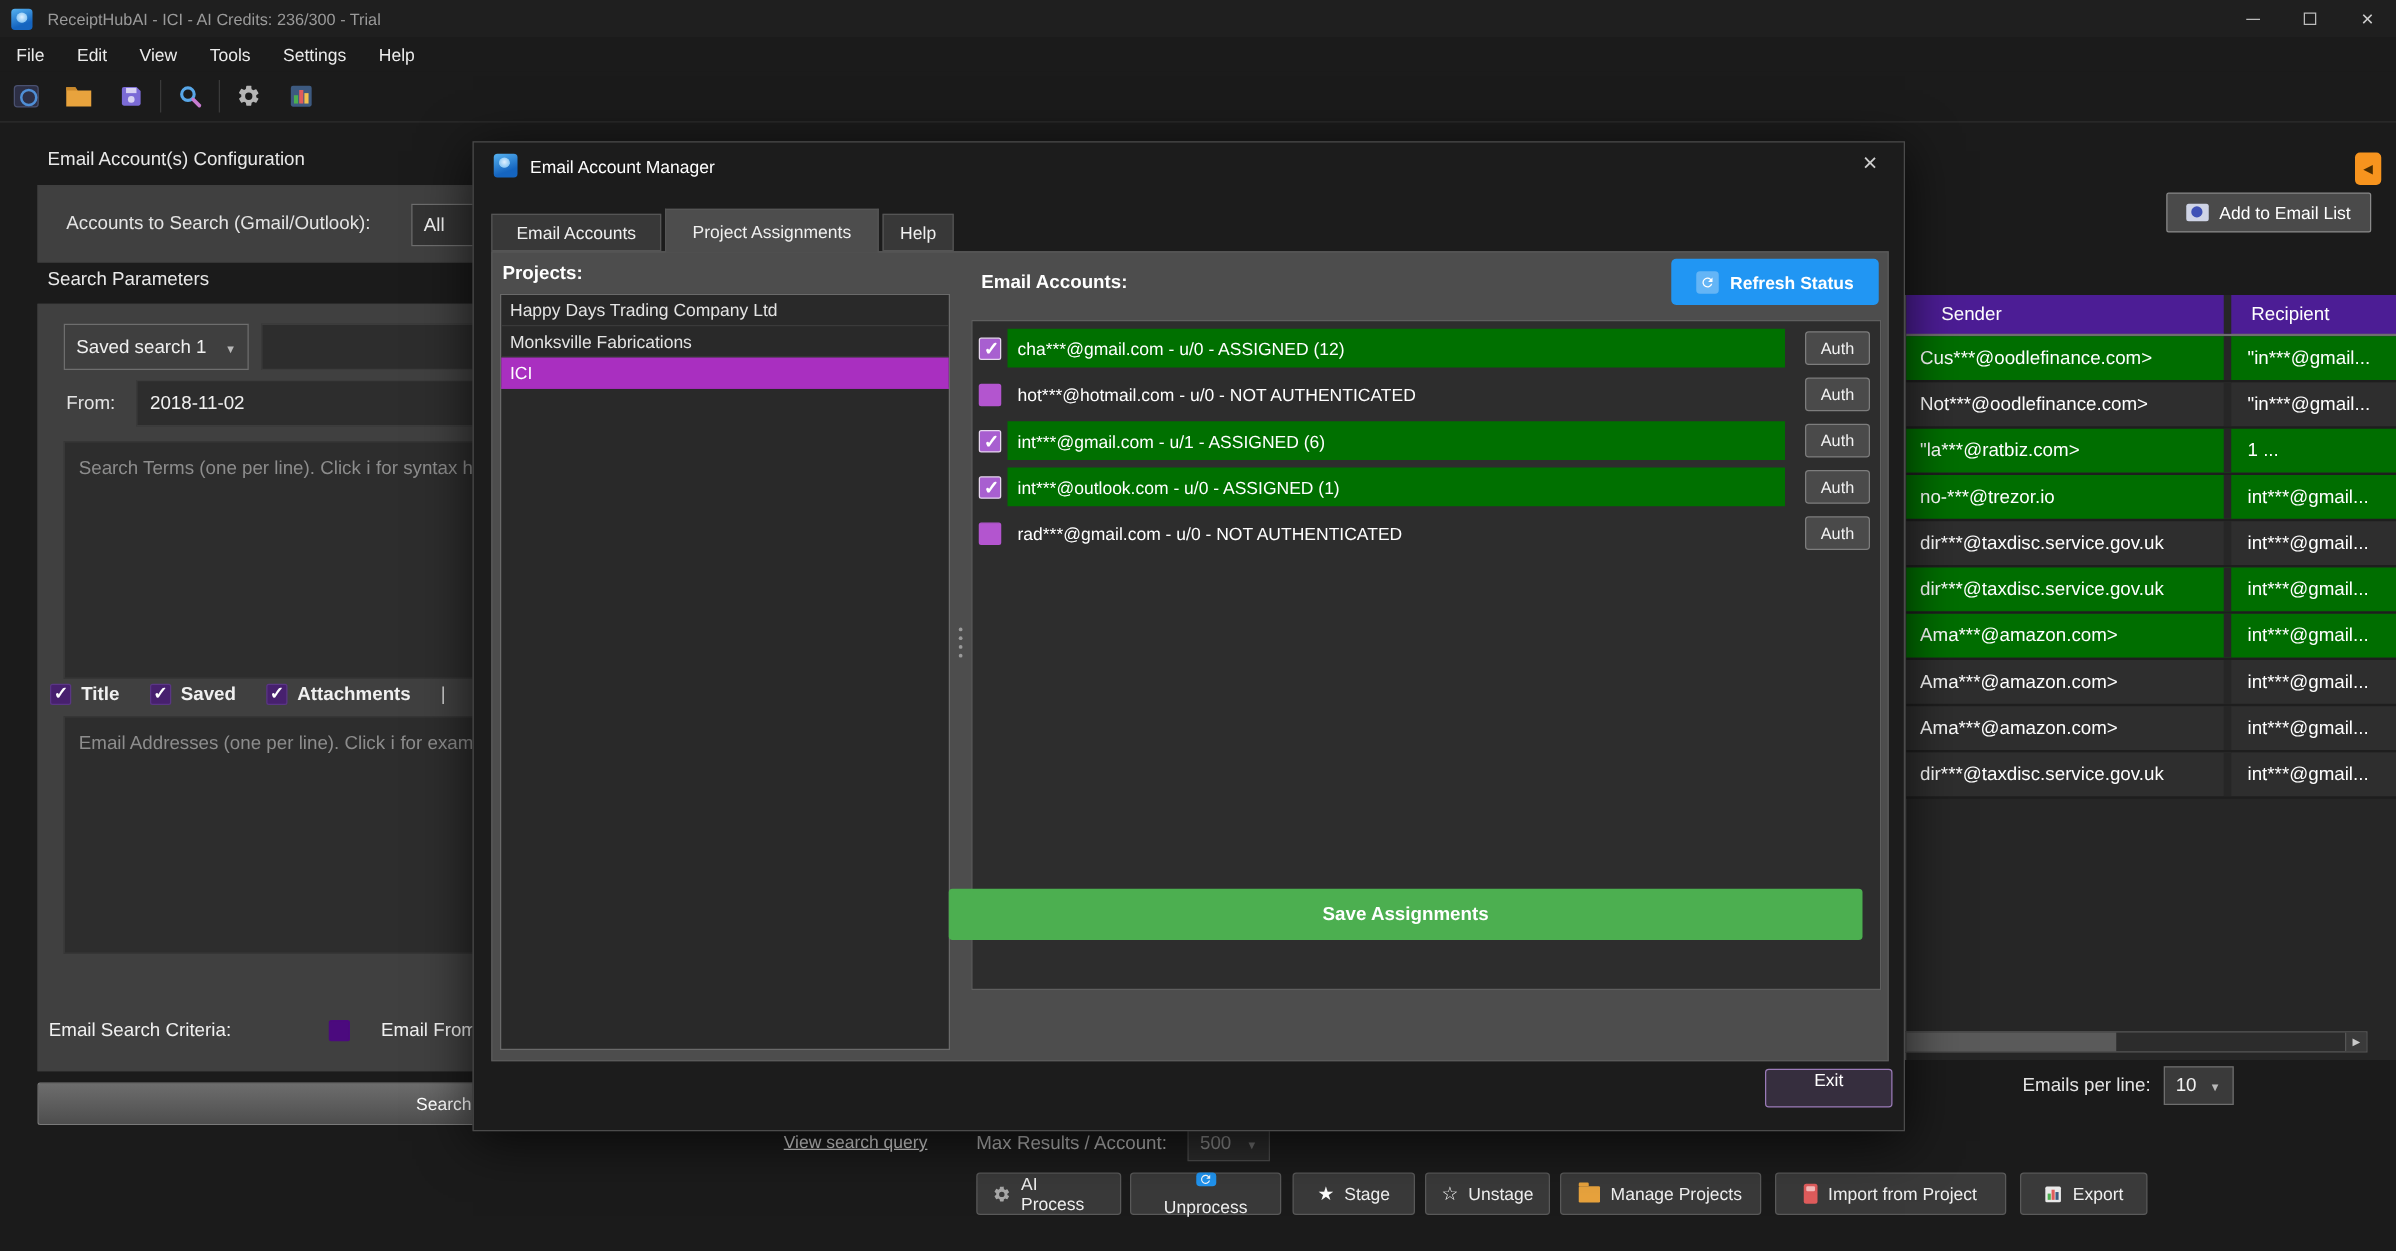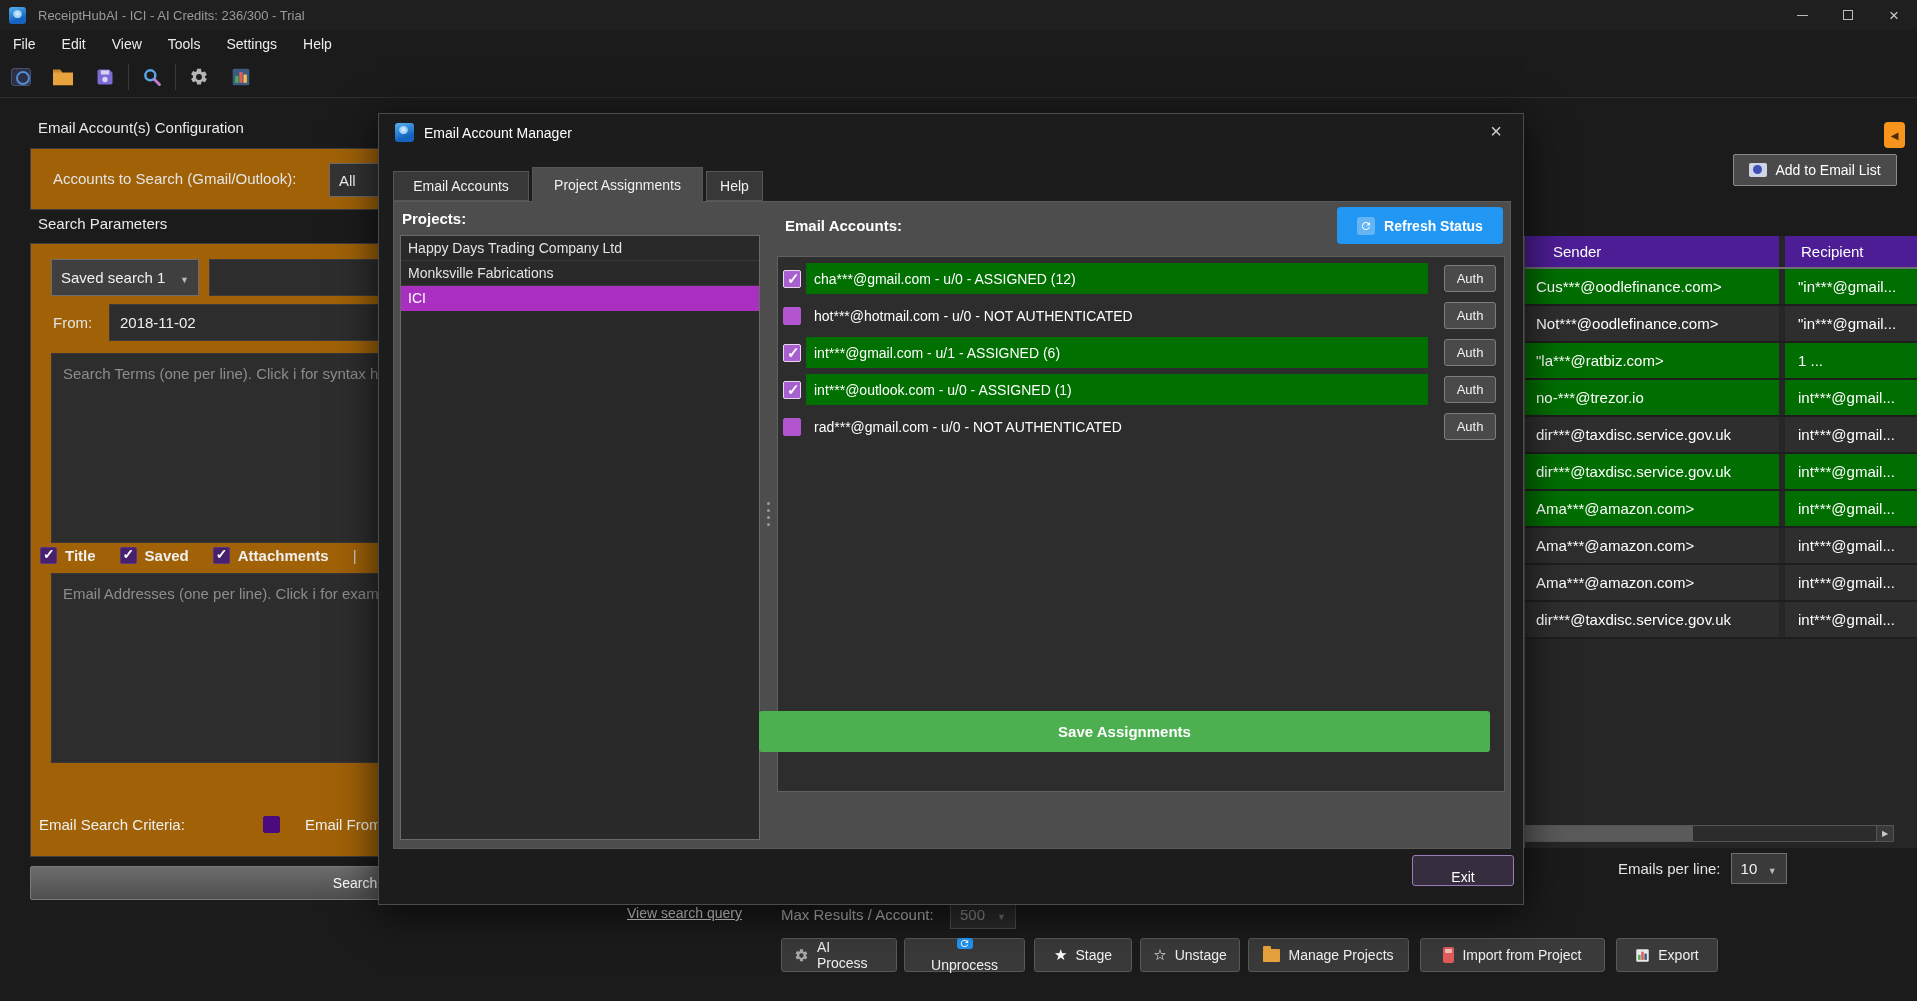--- a/index.html
+++ b/index.html
@@ -26,21 +26,21 @@
   
   .toolbar { left:0; top:57px; width:1917px; height:41px; display:flex; align-items:center; border-bottom:1px solid #2e2e2e; }
   .tool { width:42px; height:32px; display:flex; align-items:center; justify-content:center; }
   .tsep { width:1px; height:26px; background:#3a3a3a; margin:0 2px; }
   .ic { display:block; }
   .ic-app1 { width:20px; height:18px; border-radius:3px; background:#2d2f45; border:1px solid #4a5170; position:relative; }
   .ic-app1::after { content:""; position:absolute; left:4px; top:2px; width:10px; height:10px; border-radius:50%; border:2.5px solid #4f8fd6; }
 
   
   .sec-title { color:#e9e9e9; font-size:15px; }
-  .groupbox { border:1px solid #3f3f3f; background:#a16207; }
+  .groupbox { border:1px solid #3f3f3f; background:#404040; }
   .lbl { color:#e4e4e4; font-size:15px; }
   .dd { background:#333; border:1px solid #6e6e6e; color:#f0f0f0; font-size:15px; display:flex; align-items:center; padding:0 9px; }
   .dd .dd-arrow { margin-left:auto; }
   .dd-arrow::after { content:"▼"; font-size:9px; color:#b9b9b9; }
   .field { background:#2d2d2d; border:1px solid #3c3c3c; color:#f0f0f0; font-size:15px; display:flex; align-items:center; padding:0 10px; }
   .txtarea { background:#2d2d2d; border:1px solid #383838; color:#8d8d8d; font-size:15px; padding:9px 11px; }
   .cb { width:17px; height:17px; border-radius:2px; display:inline-block; position:relative; flex:0 0 auto; }
   .cb-dark { background:#47206e; border:1px solid #5a3585; }
   .cb-dark.on::after { content:"✓"; position:absolute; left:2px; top:-2px; color:#fff; font-size:14px; font-weight:bold; }
   .cb-solid { background:#4b0a7e; border:1px solid #4b0a7e; }
@@ -67,21 +67,21 @@
   .acclist { position:absolute; left:383px; top:54px; width:728px; height:536px; background:#2d2d2d; border:1px solid #5f5f5f; padding-top:3px; }
   .accrow { height:37px; display:flex; align-items:center; padding:0 8px 0 5px; }
   .cb-m { width:18px; height:18px; border-radius:2px; flex:0 0 auto; position:relative; }
   .cb-m.on { background:#a85fd0; border:1px solid #e6d6ee; }
   .cb-m.on::after { content:"✓"; position:absolute; left:3px; top:-1px; color:#fff; font-size:15px; font-weight:bold; }
   .cb-m.off { background:#b355cf; border:1px solid #b355cf; }
   .accbar { margin-left:5px; height:31px; flex:0 0 622px; display:flex; align-items:center; padding:0 8px; color:#fff; font-size:14px; }
   .accbar.assigned { background:#007000; }
   .btn-auth { margin-left:auto; width:52px; height:27px; background:#4a4a4a; border:1px solid #7d7d7d; border-radius:3px; color:#f2f2f2; font-size:13px; display:flex; align-items:center; justify-content:center; }
   .btn-save { position:absolute; left:380px; top:597px; width:731px; height:41px; background:#4caf50; border-radius:3px; color:#fff; font-weight:bold; font-size:15px; display:flex; align-items:center; justify-content:center; }
-  .btn-exit { position:absolute; left:1033px; top:741px; width:102px; height:31px; background:#362e3e; border:1px solid #9b7bb8; border-radius:3px; color:#fff; font-size:14px; display:flex; align-items:flex-end; justify-content:center; }
+  .btn-exit { position:absolute; left:1033px; top:741px; width:102px; height:31px; background:#362e3e; border:1px solid #9b7bb8; border-radius:3px; color:#fff; font-size:14px; display:flex; align-items:flex-start; justify-content:center; }
 
   
   .etable { left:1524px; top:236px; width:393px; height:612px; background:#262626; border-left:1px solid #5a5a5a; }
   .thead { display:flex; height:33px; background:#4c1d95; border-bottom:2px solid #6e6e6e; }
   .th { color:#fff; font-size:15px; display:flex; align-items:center; }
   .th-sender { width:260px; padding-left:28px; border-right:6px solid #262626; }
   .th-recip { flex:1; padding-left:16px; }
   .trow { display:flex; height:37px; border-bottom:2px solid #1e1e1e; }
   .td { color:#fff; font-size:15px; display:flex; align-items:center; overflow:hidden; white-space:nowrap; }
   .td-sender { width:260px; padding-left:11px; border-right:6px solid #262626; }

